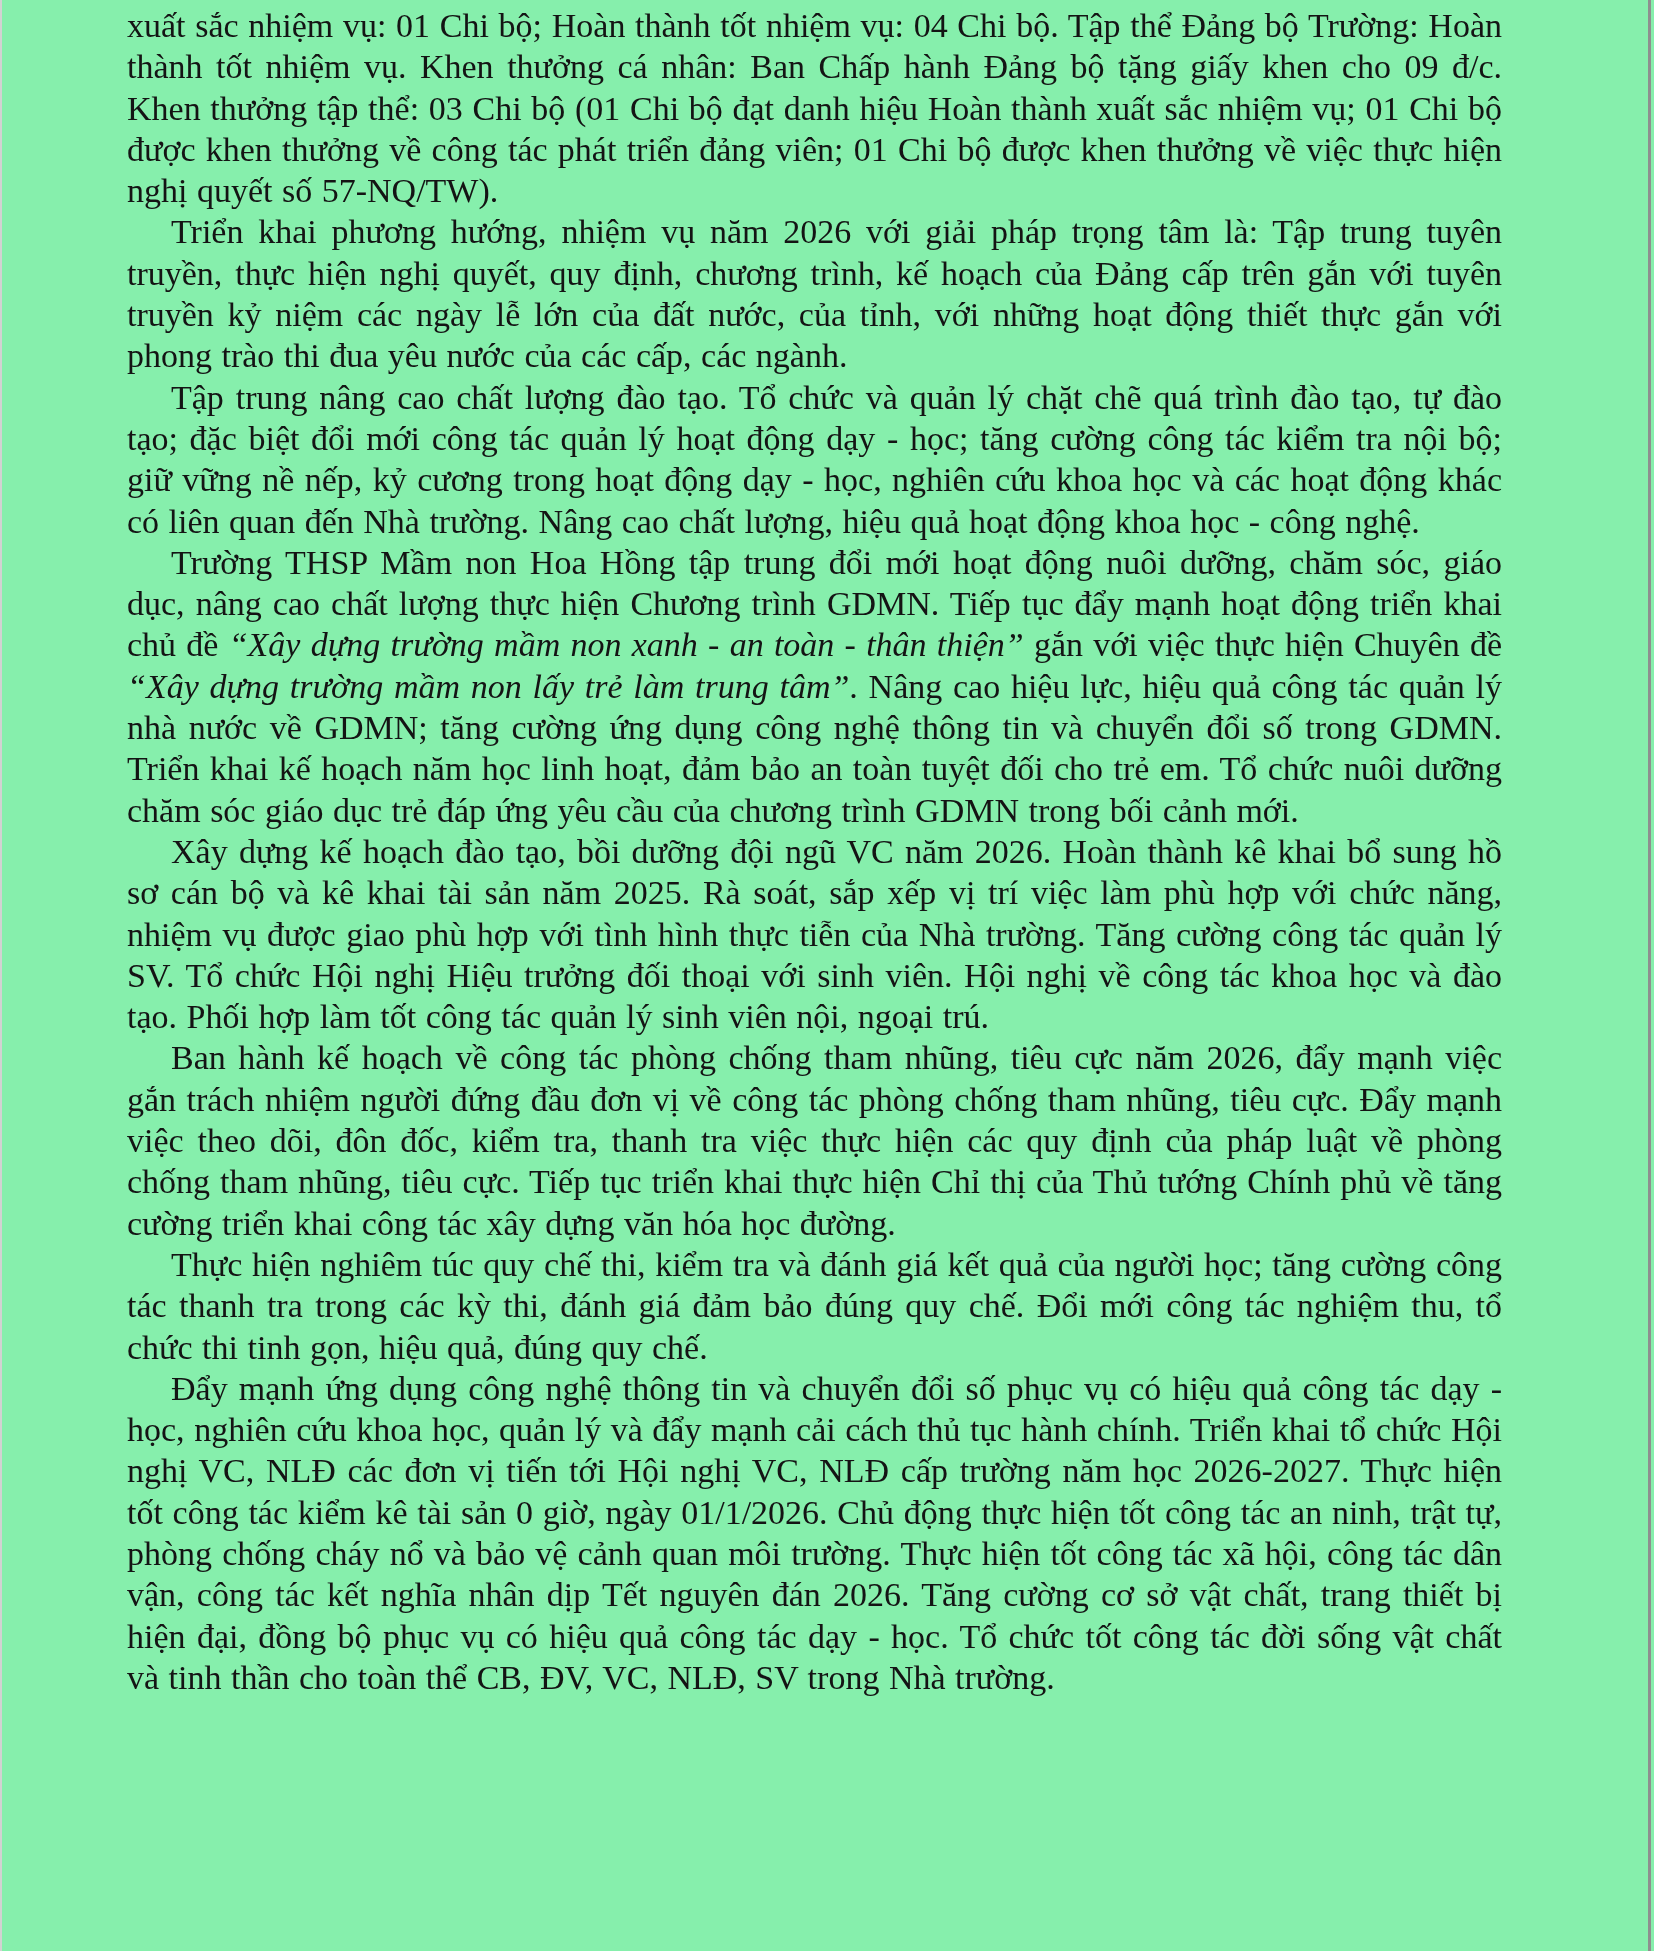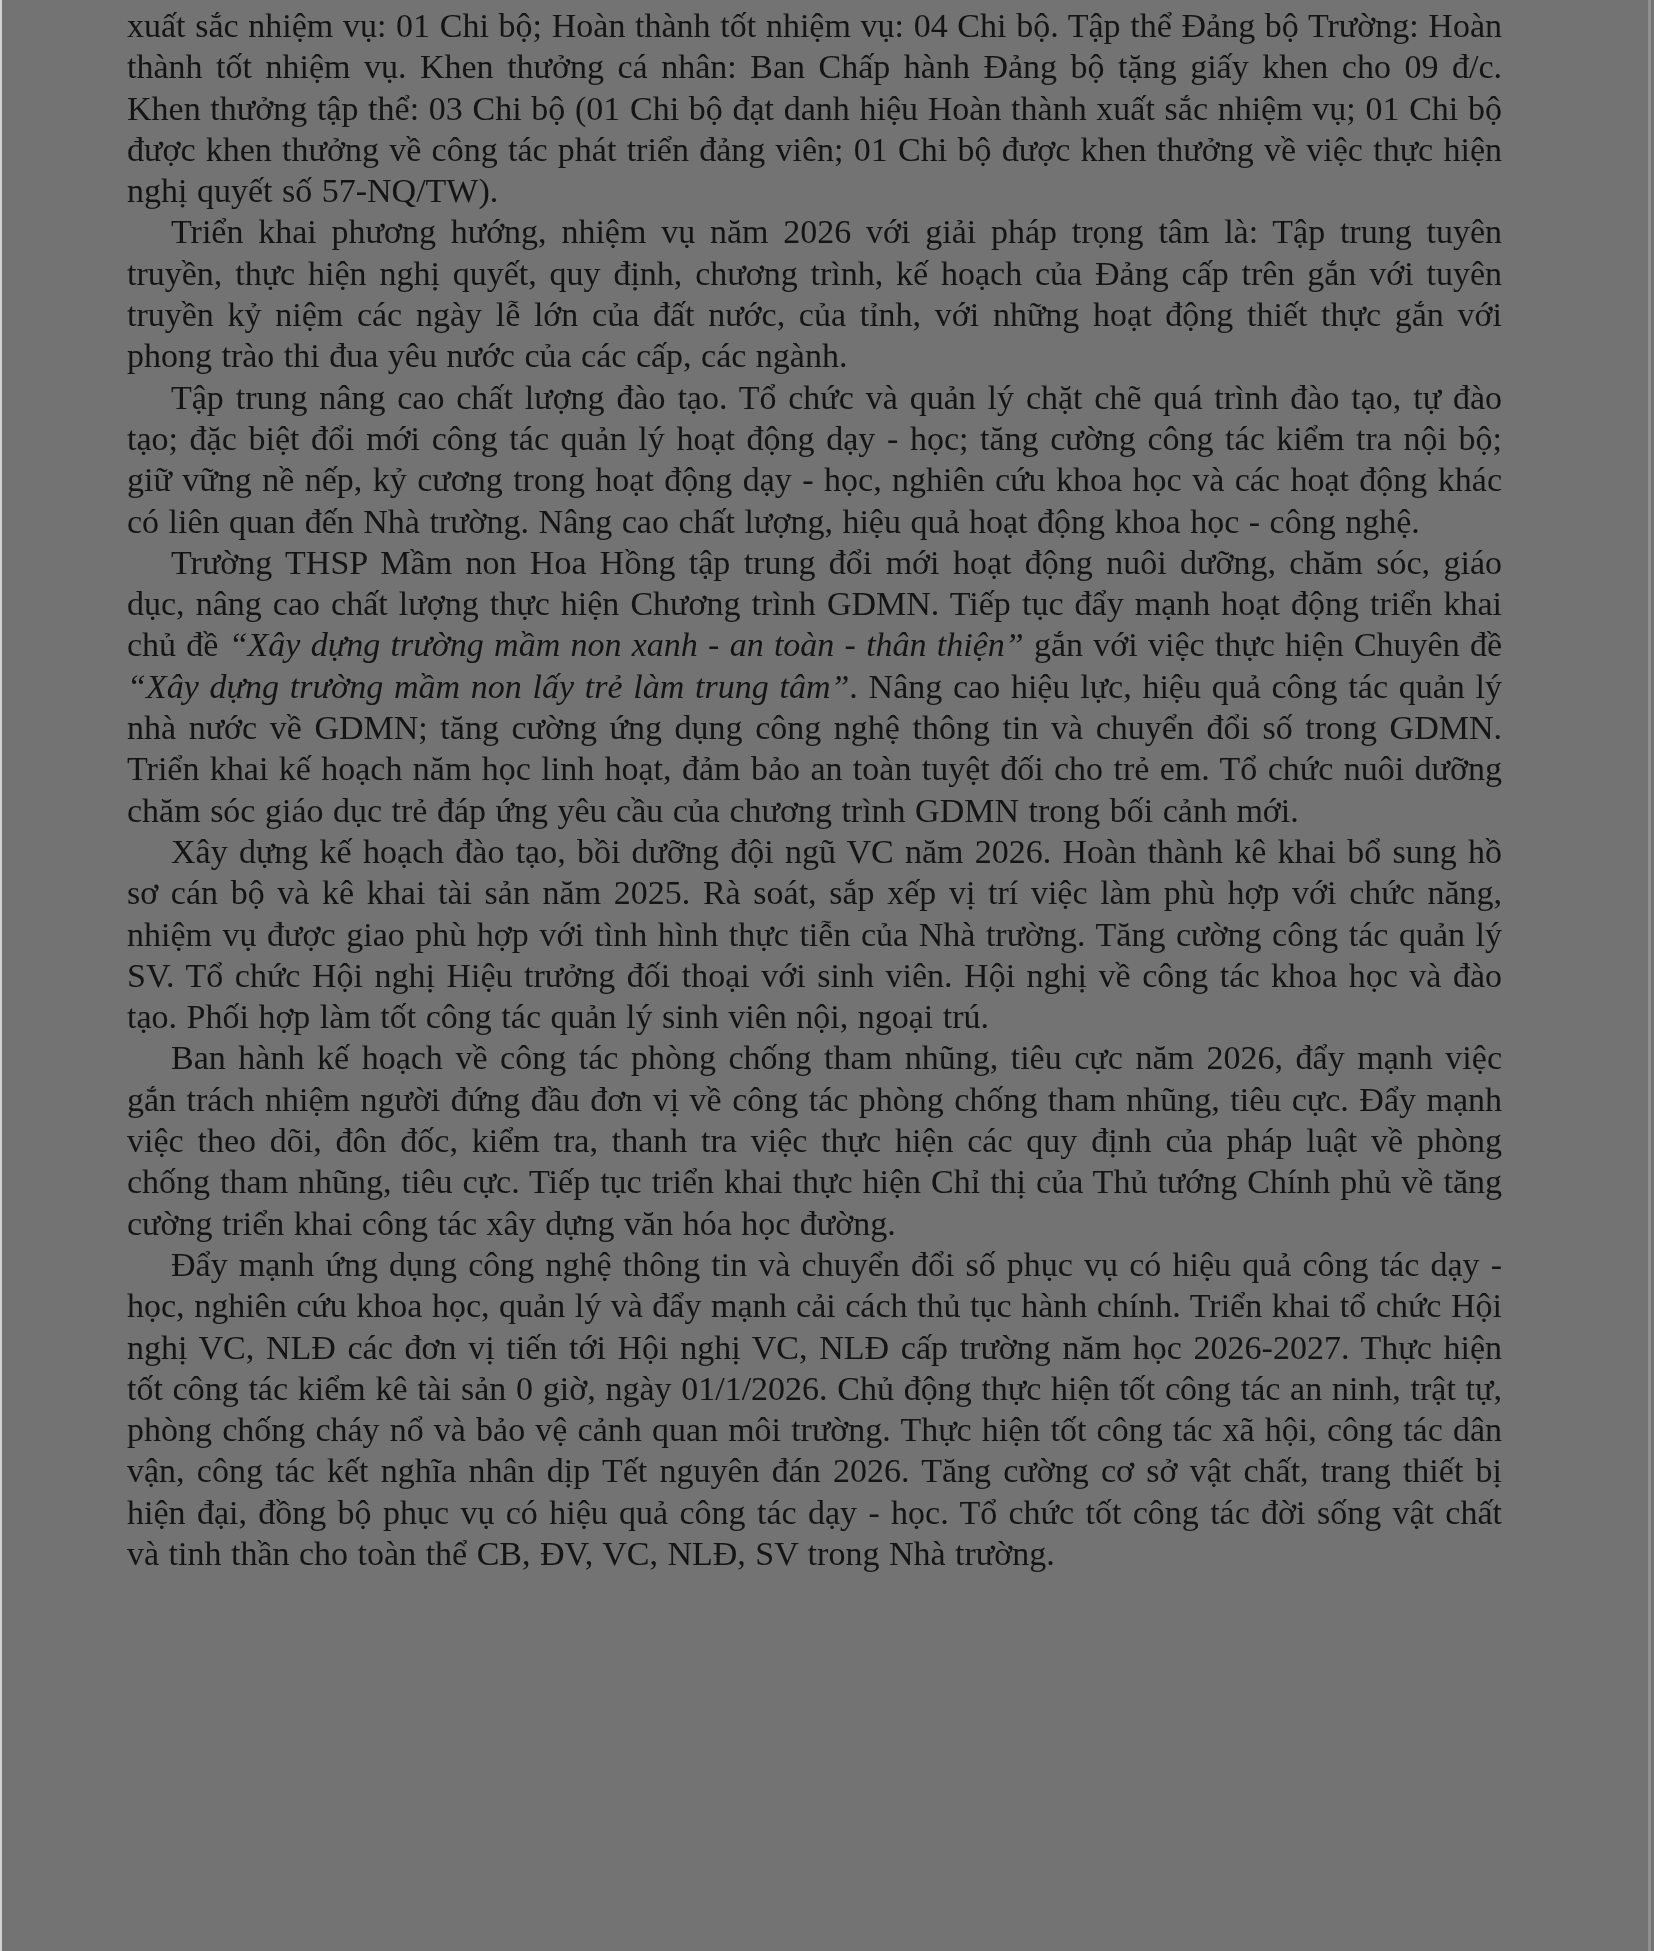--- a/index.html
+++ b/index.html
@@ -10,21 +10,21 @@
     width: 1654px;
     height: 1951px;
     background: #ffffff;
     position: relative;
     overflow: hidden;
     font-family: "Liberation Serif", "DejaVu Serif", serif;
   }
   .page {
     position: absolute;
     inset: 0;
-    background: #737373;
+    background: #86efac;
     text-decoration: underline;
   }
   .edge-line-left {
     position: absolute;
     left: 0;
     top: 0;
     width: 2px;
     height: 100%;
     background: #d2d2d2;
   }
@@ -64,15 +64,16 @@
 <div class="page">
   <div class="edge-line-left" style="background: rgb(210, 210, 210);"></div>
   <div class="edge-line-right" style="background: rgb(143, 143, 143);"></div>
   <main class="doc-body" style="color: rgb(20, 20, 20);">
       <p class="para"><span>xuất sắc nhiệm vụ: 01 Chi bộ; Hoàn thành tốt nhiệm vụ: 04 Chi bộ. Tập thể Đảng bộ Trường: Hoàn thành tốt nhiệm vụ. Khen thưởng cá nhân: Ban Chấp hành Đảng bộ tặng giấy khen cho 09 đ/c. Khen thưởng tập thể: 03 Chi bộ (01 Chi bộ đạt danh hiệu Hoàn thành xuất sắc nhiệm vụ; 01 Chi bộ được khen thưởng về công tác phát triển đảng viên; 01 Chi bộ được khen thưởng về việc thực hiện nghị quyết số 57-NQ/TW).</span></p>
       <p class="para indent"><span>Triển khai phương hướng, nhiệm vụ năm 2026 với giải pháp trọng tâm là: Tập trung tuyên truyền, thực hiện nghị quyết, quy định, chương trình, kế hoạch của Đảng cấp trên gắn với tuyên truyền kỷ niệm các ngày lễ lớn của đất nước, của tỉnh, với những hoạt động thiết thực gắn với phong trào thi đua yêu nước của các cấp, các ngành.</span></p>
       <p class="para indent"><span>Tập trung nâng cao chất lượng đào tạo. Tổ chức và quản lý chặt chẽ quá trình đào tạo, tự đào tạo; đặc biệt đổi mới công tác quản lý hoạt động dạy - học; tăng cường công tác kiểm tra nội bộ; giữ vững nề nếp, kỷ cương trong hoạt động dạy - học, nghiên cứu khoa học và các hoạt động khác có liên quan đến Nhà trường. Nâng cao chất lượng, hiệu quả hoạt động khoa học - công nghệ.</span></p>
       <p class="para indent"><span>Trường THSP Mầm non Hoa Hồng tập trung đổi mới hoạt động nuôi dưỡng, chăm sóc, giáo dục, nâng cao chất lượng thực hiện Chương trình GDMN. Tiếp tục đẩy mạnh hoạt động triển khai chủ đề </span><em class="q">“Xây dựng trường mầm non xanh - an toàn - thân thiện”</em><span> gắn với việc thực hiện Chuyên đề </span><em class="q">“Xây dựng trường mầm non lấy trẻ làm trung tâm”</em><span>. Nâng cao hiệu lực, hiệu quả công tác quản lý nhà nước về GDMN; tăng cường ứng dụng công nghệ thông tin và chuyển đổi số trong GDMN. Triển khai kế hoạch năm học linh hoạt, đảm bảo an toàn tuyệt đối cho trẻ em. Tổ chức nuôi dưỡng chăm sóc giáo dục trẻ đáp ứng yêu cầu của chương trình GDMN trong bối cảnh mới.</span></p>
       <p class="para indent"><span>Xây dựng kế hoạch đào tạo, bồi dưỡng đội ngũ VC năm 2026. Hoàn thành kê khai bổ sung hồ sơ cán bộ và kê khai tài sản năm 2025. Rà soát, sắp xếp vị trí việc làm phù hợp với chức năng, nhiệm vụ được giao phù hợp với tình hình thực tiễn của Nhà trường. Tăng cường công tác quản lý SV. Tổ chức Hội nghị Hiệu trưởng đối thoại với sinh viên. Hội nghị về công tác khoa học và đào tạo. Phối hợp làm tốt công tác quản lý sinh viên nội, ngoại trú.</span></p>
       <p class="para indent"><span>Ban hành kế hoạch về công tác phòng chống tham nhũng, tiêu cực năm 2026, đẩy mạnh việc gắn trách nhiệm người đứng đầu đơn vị về công tác phòng chống tham nhũng, tiêu cực. Đẩy mạnh việc theo dõi, đôn đốc, kiểm tra, thanh tra việc thực hiện các quy định của pháp luật về phòng chống tham nhũng, tiêu cực. Tiếp tục triển khai thực hiện Chỉ thị của Thủ tướng Chính phủ về tăng cường triển khai công tác xây dựng văn hóa học đường.</span></p>
+      <p class="para indent"><span>Thực hiện nghiêm túc quy chế thi, kiểm tra và đánh giá kết quả của người học; tăng cường công tác thanh tra trong các kỳ thi, đánh giá đảm bảo đúng quy chế. Đổi mới công tác nghiệm thu, tổ chức thi tinh gọn, hiệu quả, đúng quy chế.</span></p>
       <p class="para indent"><span>Đẩy mạnh ứng dụng công nghệ thông tin và chuyển đổi số phục vụ có hiệu quả công tác dạy - học, nghiên cứu khoa học, quản lý và đẩy mạnh cải cách thủ tục hành chính. Triển khai tổ chức Hội nghị VC, NLĐ các đơn vị tiến tới Hội nghị VC, NLĐ cấp trường năm học 2026-2027. Thực hiện tốt công tác kiểm kê tài sản 0 giờ, ngày 01/1/2026. Chủ động thực hiện tốt công tác an ninh, trật tự, phòng chống cháy nổ và bảo vệ cảnh quan môi trường. Thực hiện tốt công tác xã hội, công tác dân vận, công tác kết nghĩa nhân dịp Tết nguyên đán 2026. Tăng cường cơ sở vật chất, trang thiết bị hiện đại, đồng bộ phục vụ có hiệu quả công tác dạy - học. Tổ chức tốt công tác đời sống vật chất và tinh thần cho toàn thể CB, ĐV, VC, NLĐ, SV trong Nhà trường.</span></p>
     </main>
 </div>
 
 </body></html>

